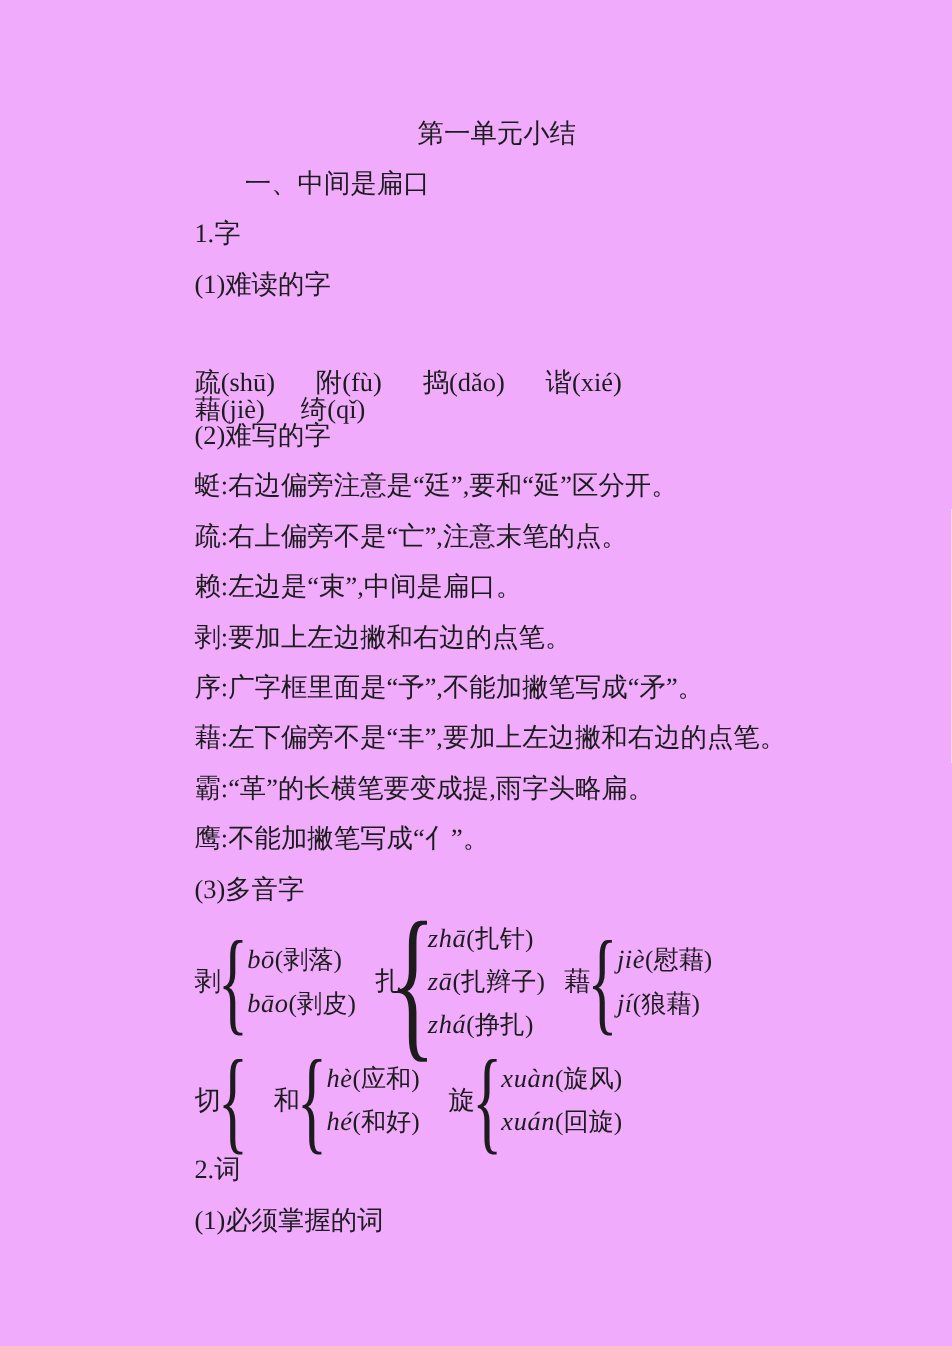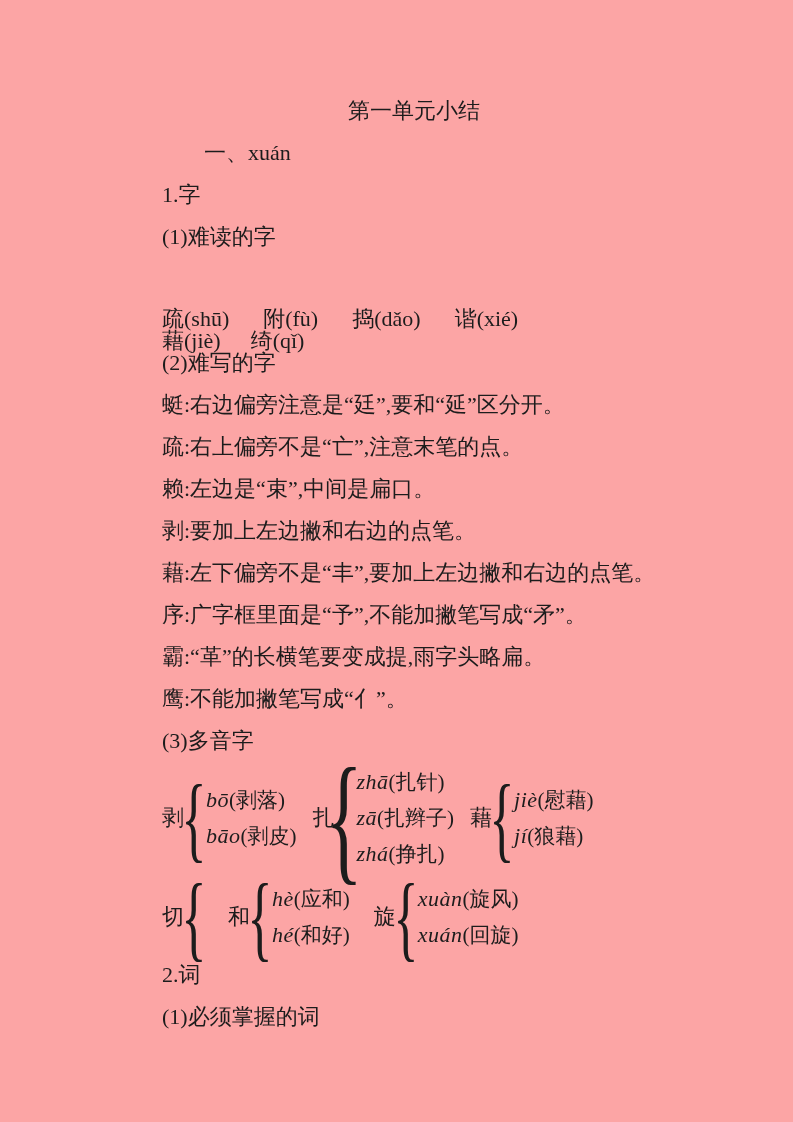--- a/index.html
+++ b/index.html
@@ -1,20 +1,20 @@
 <!DOCTYPE html>
 <html><head>
 <meta charset="utf-8">
 <style>
   html, body { margin: 0; padding: 0; background: #ffffff; }
   .page {
     position: relative;
     width: 793px;
     height: 1122px;
-    background: #fca5a5;
+    background: #f0abfc;
     overflow: hidden;
     font-family: "Liberation Serif", "DejaVu Serif", serif;
     color: #1c1c1c;
   }
   .doc {
     position: absolute;
     left: 162px;
     top: 90px;
     width: 504px;
     font-size: 22px;
@@ -52,21 +52,21 @@
   .py { font-style: italic; font-size: 22px; letter-spacing: 0.5px; }
 </style>
 </head>
 <body>
 
 <div class="page">
   <div class="doc">
 
     <div class="line title-line">第一单元小结</div>
 
-    <div class="line heading-line">一、xuán</div>
+    <div class="line heading-line">一、中间是扁口</div>
 
     <div class="line">1.字</div>
 
     <div class="line">(1)难读的字</div>
 
     <div class="line hr-row hr-row-1">
       <span class="hr-item">疏(shū)</span>
       <span class="hr-item">附(fù)</span>
       <span class="hr-item">捣(dǎo)</span>
       <span class="hr-item">谐(xié)</span>
@@ -76,22 +76,22 @@
       <span class="hr-item">藉(jiè)</span>
       <span class="hr-item">绮(qǐ)</span>
     </div>
 
     <div class="line">(2)难写的字</div>
 
     <div class="line">蜓:右边偏旁注意是“廷”,要和“延”区分开。</div>
     <div class="line">疏:右上偏旁不是“亡”,注意末笔的点。</div>
     <div class="line">赖:左边是“束”,中间是扁口。</div>
     <div class="line">剥:要加上左边撇和右边的点笔。</div>
+    <div class="line">序:广字框里面是“予”,不能加撇笔写成“矛”。</div>
     <div class="line">藉:左下偏旁不是“丰”,要加上左边撇和右边的点笔。</div>
-    <div class="line">序:广字框里面是“予”,不能加撇笔写成“矛”。</div>
     <div class="line">霸:“革”的长横笔要变成提,雨字头略扁。</div>
     <div class="line">鹰:不能加撇笔写成“亻”。</div>
 
     <div class="line">(3)多音字</div>
 
     <div class="poly-row poly-row-1">
 
       <div class="poly-group">
         <span class="poly-char">剥</span>
         <span class="brace-wrap">

